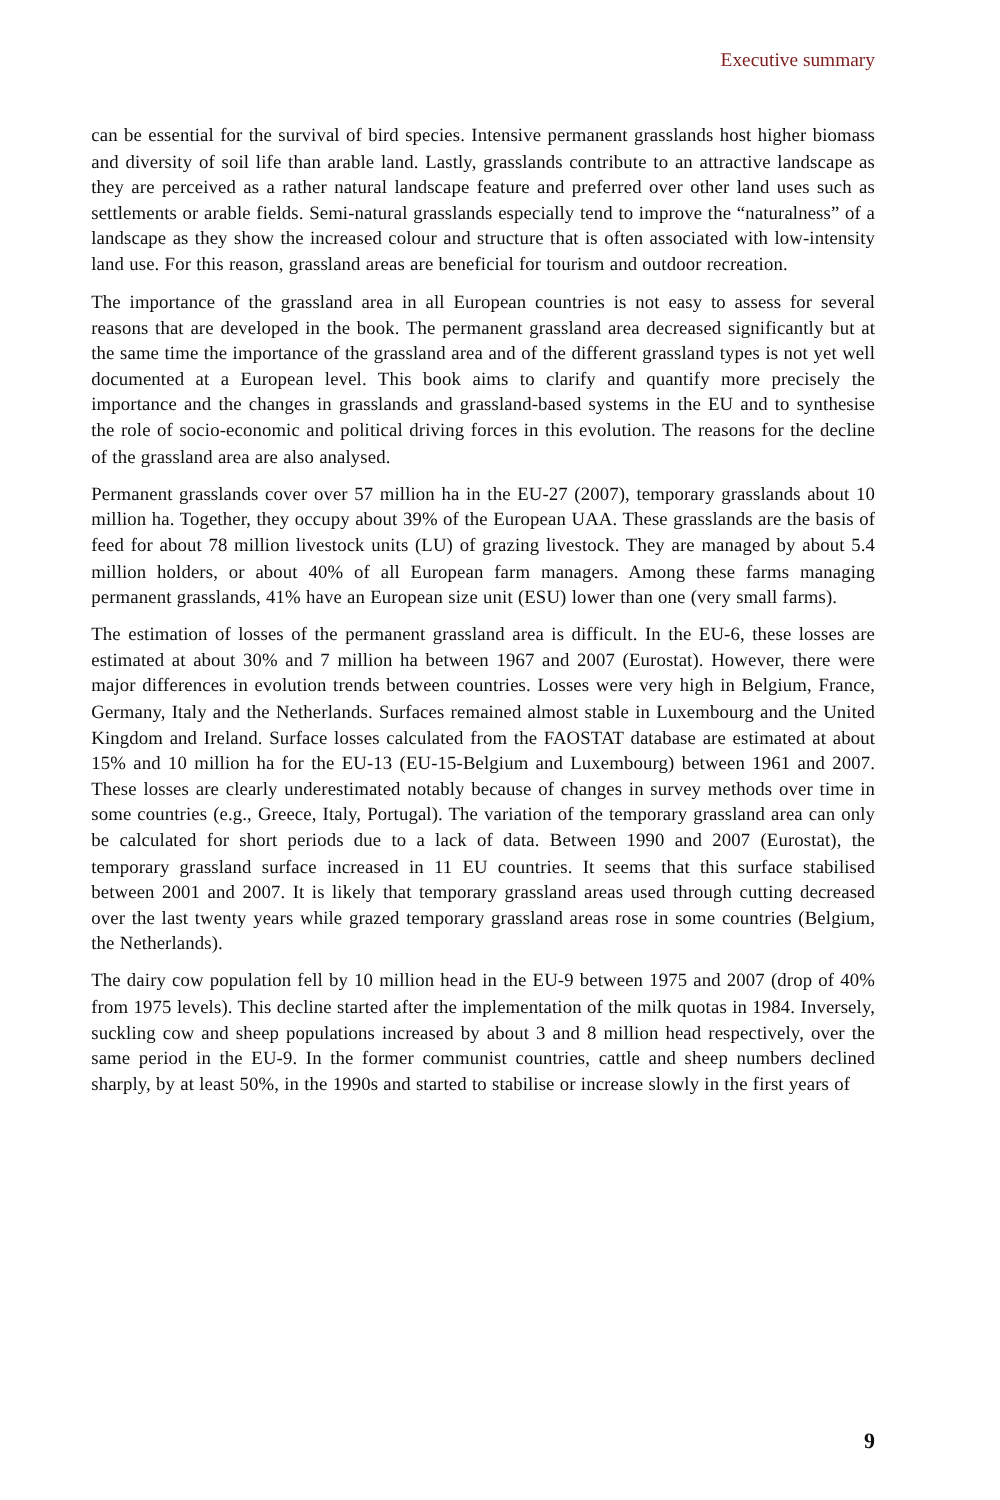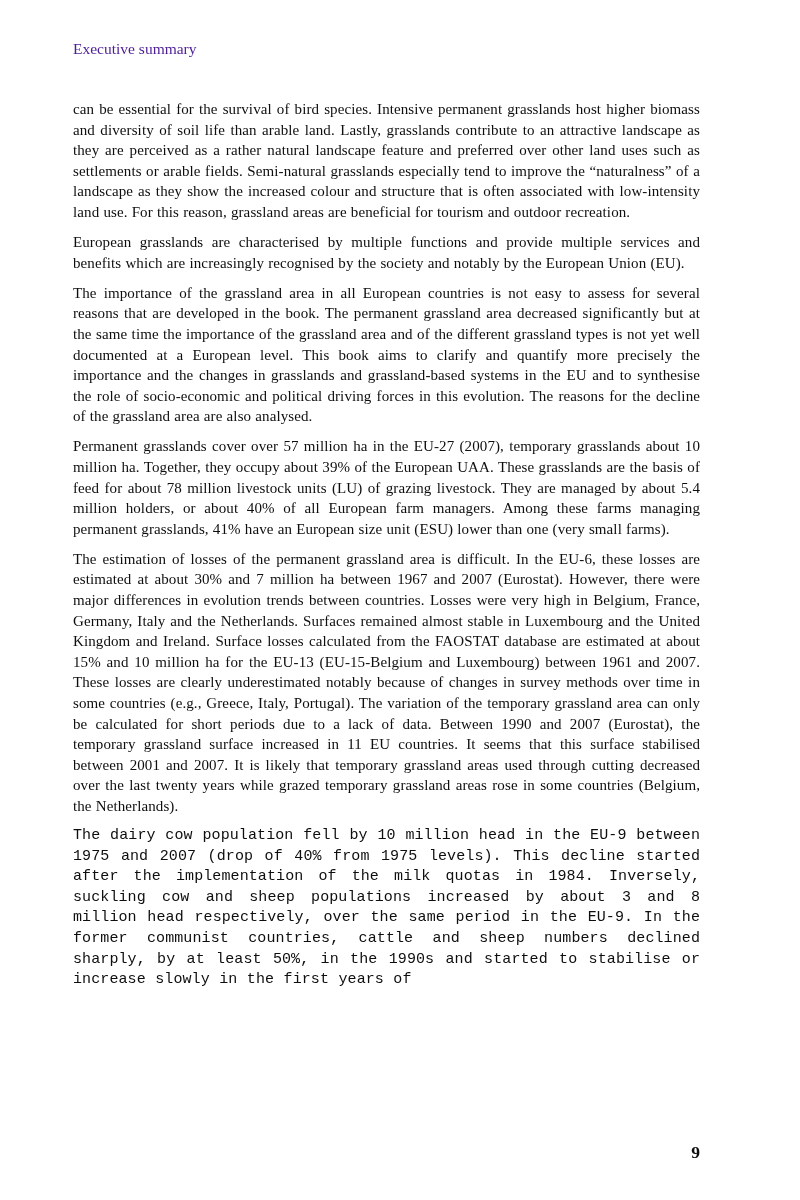--- a/index.html
+++ b/index.html
@@ -19,58 +19,57 @@
     position: absolute;
     top: 0;
     left: 0;
     width: 800px;
     height: 1200px;
     box-sizing: border-box;
     padding: 40px 100px 0 73px; 
     background: #ffffff;
   }
   .running-header {
+    text-align: right;
     font-size: 15.5px;
     line-height: 17px;
-    color: #4c1d95;
+    color: #7f1d1d;
   }
   .body-text {
     margin-top: 42px;
   }
   .para {
     margin: 0 0 9.5px 0;
     font-size: 15px;
     line-height: 20.6px;
     text-align: justify;
     text-justify: inter-word;
     letter-spacing: 0.1px;
     word-spacing: 0.3px;
   }
   .para:last-child {
     margin-bottom: 0;
-    font-family: Liberation Mono, monospace;
   }
   .page-number {
     position: absolute;
     top: 1142px;
     right: 100px;
     font-size: 17.5px;
     font-weight: bold;
     color: #0e0e0e;
   }
 </style>
 </head>
 <body>
 
 <div class="page">
   <div class="running-header">Executive summary</div>
 
   <main class="body-text">
     <p class="para">can be essential for the survival of bird species. Intensive permanent grasslands host higher biomass and diversity of soil life than arable land. Lastly, grasslands contribute to an attractive landscape as they are perceived as a rather natural landscape feature and preferred over other land uses such as settlements or arable fields. Semi-natural grasslands especially tend to improve the “naturalness” of a landscape as they show the increased colour and structure that is often associated with low-intensity land use. For this reason, grassland areas are beneficial for tourism and outdoor recreation.</p>
-    <p class="para">European grasslands are characterised by multiple functions and provide multiple services and benefits which are increasingly recognised by the society and notably by the European Union (EU).</p>
     <p class="para">The importance of the grassland area in all European countries is not easy to assess for several reasons that are developed in the book. The permanent grassland area decreased significantly but at the same time the importance of the grassland area and of the different grassland types is not yet well documented at a European level. This book aims to clarify and quantify more precisely the importance and the changes in grasslands and grassland-based systems in the EU and to synthesise the role of socio-economic and political driving forces in this evolution. The reasons for the decline of the grassland area are also analysed.</p>
     <p class="para">Permanent grasslands cover over 57 million ha in the EU-27 (2007), temporary grasslands about 10 million ha. Together, they occupy about 39% of the European UAA. These grasslands are the basis of feed for about 78 million livestock units (LU) of grazing livestock. They are managed by about 5.4 million holders, or about 40% of all European farm managers. Among these farms managing permanent grasslands, 41% have an European size unit (ESU) lower than one (very small farms).</p>
     <p class="para">The estimation of losses of the permanent grassland area is difficult. In the EU-6, these losses are estimated at about 30% and 7 million ha between 1967 and 2007 (Eurostat). However, there were major differences in evolution trends between countries. Losses were very high in Belgium, France, Germany, Italy and the Netherlands. Surfaces remained almost stable in Luxembourg and the United Kingdom and Ireland. Surface losses calculated from the FAOSTAT database are estimated at about 15% and 10 million ha for the EU-13 (EU-15-Belgium and Luxembourg) between 1961 and 2007. These losses are clearly underestimated notably because of changes in survey methods over time in some countries (e.g., Greece, Italy, Portugal). The variation of the temporary grassland area can only be calculated for short periods due to a lack of data. Between 1990 and 2007 (Eurostat), the temporary grassland surface increased in 11 EU countries. It seems that this surface stabilised between 2001 and 2007. It is likely that temporary grassland areas used through cutting decreased over the last twenty years while grazed temporary grassland areas rose in some countries (Belgium, the Netherlands).</p>
     <p class="para">The dairy cow population fell by 10 million head in the EU-9 between 1975 and 2007 (drop of 40% from 1975 levels). This decline started after the implementation of the milk quotas in 1984. Inversely, suckling cow and sheep populations increased by about 3 and 8 million head respectively, over the same period in the EU-9. In the former communist countries, cattle and sheep numbers declined sharply, by at least 50%, in the 1990s and started to stabilise or increase slowly in the first years of</p>
   </main>
 
   <div class="page-number">9</div>
 </div>
 
 </body></html>

